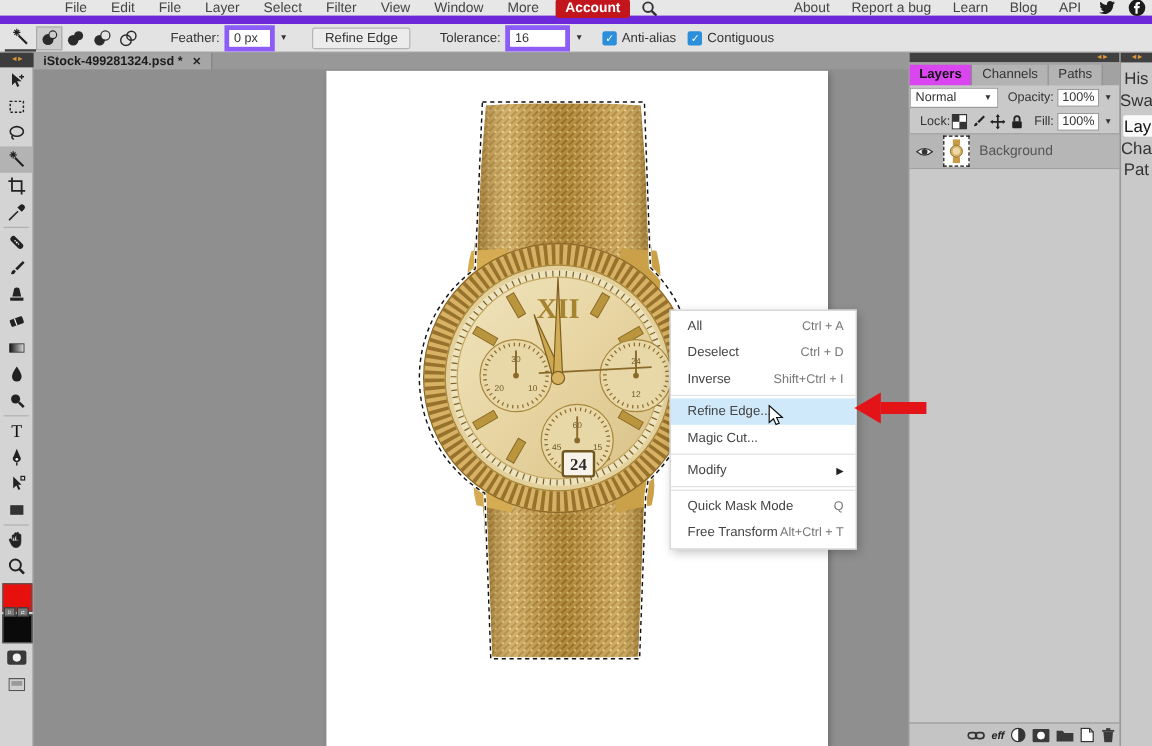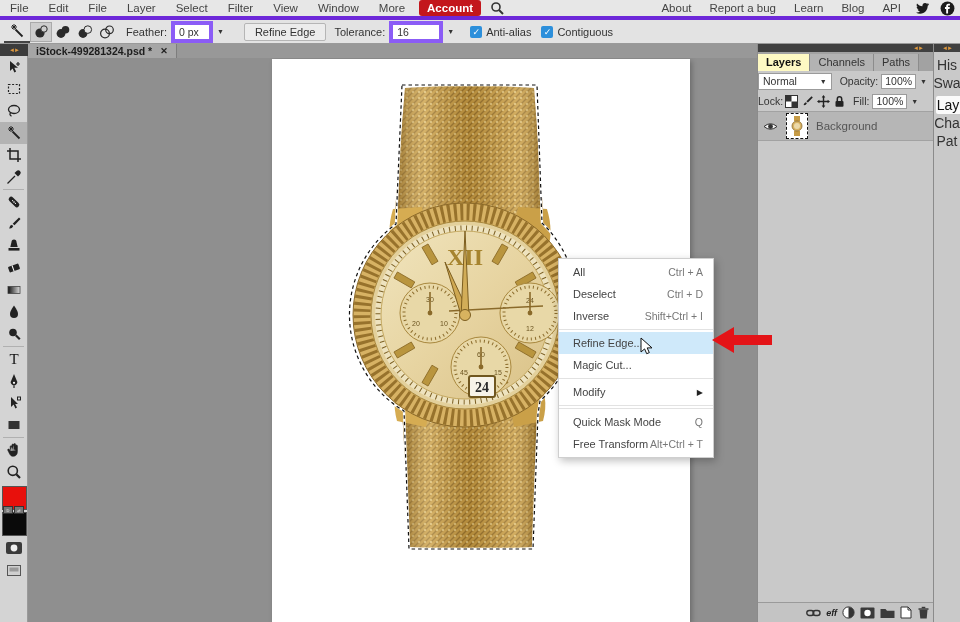--- a/index.html
+++ b/index.html
@@ -1,36 +1,36 @@
 <!DOCTYPE html>
 <html><head>
 <meta charset="utf-8">
 <style>
   html,body{margin:0;padding:0;background:#666;}
   #app{position:relative;width:960px;height:622px;overflow:hidden;
        font-family:"Liberation Sans",sans-serif;background:#8f8f8f;
        -webkit-font-smoothing:antialiased;}
   
   #menubar{position:absolute;left:0;top:0;width:960px;height:20px;background:#e7e7e7;
-           display:flex;align-items:center;font-size:11.5px;color:#444;border-bottom:4px solid #6d28d9;box-sizing:border-box;}
+           display:flex;align-items:center;font-size:11.5px;color:#444;border-bottom:7px solid #6d28d9;box-sizing:border-box;padding-left:44px;}
   .menu-item{padding:0 10px;line-height:20px;cursor:default;}
   #account-btn{background:#c3161c;color:#fff;border:none;border-radius:3px;font-weight:bold;
                font-size:11.5px;padding:2px 8px;margin:0 4px;font-family:inherit;}
   .mb-icon{display:flex;align-items:center;padding:0 5px;}
   #menubar-right{margin-left:auto;display:flex;align-items:center;}
   #menubar-right .menu-item{padding:0 9px;}
   
   #optionsbar{position:absolute;left:0;top:20px;width:960px;height:24px;background:#e3e3e3;
               border-bottom:1px solid #9a9a9a;box-sizing:border-box;display:flex;align-items:center;
               font-size:11px;color:#333;}
   .opt-tool{width:26px;height:22px;display:flex;align-items:center;justify-content:center;
             border-bottom:2px solid #444;box-sizing:border-box;margin-left:4px;}
   .mode-ico{width:22px;height:20px;display:flex;align-items:center;justify-content:center;}
   .mode-ico.sel{background:#cdcdcd;border:1px solid #aaa;box-sizing:border-box;}
-  .opt-label{margin-left:8px;margin-right:4px;}
+  .opt-label{margin-left:24px;margin-right:4px;}
   .opt-box{background:#fff;border:4px solid #8b5cf6;padding:1px 4px;font-size:10.5px;color:#333;min-width:26px;display:inline-block;}
   .dd-arrow{font-size:7px;color:#333;margin:0 6px 0 4px;}
   #refine-edge-btn{margin-left:14px;background:#ececec;border:1px solid #b5b5b5;border-radius:2px;
                    padding:2px 10px;font-size:11px;color:#333;font-family:inherit;}
   .chk-group{display:flex;align-items:center;margin-left:10px;}
   .chk{width:12px;height:12px;background:#2c8fdb;border-radius:2px;color:#fff;font-size:9px;
        display:flex;align-items:center;justify-content:center;margin-right:4px;}
   
   #toolbar{position:absolute;left:0;top:44px;width:28px;height:578px;background:#d4d4d4;
            border-right:1px solid #9a9a9a;box-sizing:border-box;}
@@ -69,22 +69,22 @@
                    border-right:22px solid #e41317;}
   #red-arrow .shaft{width:38px;height:10px;background:#e41317;}
   #cursor{position:absolute;left:640px;top:337px;z-index:70;}
   
   #layers-panel{position:absolute;left:757px;top:44px;width:176px;height:578px;background:#c9c9c9;
                 border-left:1px solid #8b8b8b;box-sizing:border-box;display:flex;flex-direction:column;}
   .panel-head{height:8px;background:#404040;display:flex;align-items:center;justify-content:flex-end;
               padding-right:10px;color:#e09a3e;font-size:6px;letter-spacing:-1px;}
   .lp-tabs{height:19px;background:#a2a2a2;display:flex;align-items:flex-end;font-size:11px;}
   .lp-tab{padding:2px 8px 3px;background:#b3b3b3;border-right:1px solid #8c8c8c;color:#333;}
-  .lp-tab.active{background:#fef9c3;color:#111;font-weight:bold;}
-  .lp-row{display:flex;align-items:center;height:20px;padding:0 0;font-size:10.5px;color:#333;}
+  .lp-tab.active{background:#d946ef;color:#111;font-weight:bold;}
+  .lp-row{display:flex;align-items:center;height:20px;padding:0 0;font-size:10.5px;color:#333;justify-content:flex-end;}
   .lp-select{background:#fff;border:1px solid #9b9b9b;width:72px;height:15px;display:flex;align-items:center;
              padding:0 4px;justify-content:space-between;font-size:10.5px;}
   .lp-box{background:#fff;border:1px solid #9b9b9b;padding:0 3px;height:13px;line-height:13px;font-size:10.5px;}
   .lk-ico{display:flex;align-items:center;justify-content:center;width:16px;height:15px;}
   .layer-row{height:28px;background:#b6b6b6;display:flex;align-items:center;padding:0 5px;border-top:1px solid #a2a2a2;border-bottom:1px solid #a2a2a2;}
   .layer-thumb{width:20px;height:24px;background:#fff;border:1px dashed #111;margin:0 8px 0 8px;
                display:flex;align-items:center;justify-content:center;}
   .layer-name{font-size:11.5px;color:#555;}
   .lp-fill{flex:1;background:#c9c9c9;}
   .lp-bottom{height:19px;border-top:1px solid #9a9a9a;background:#c4c4c4;display:flex;align-items:center;

